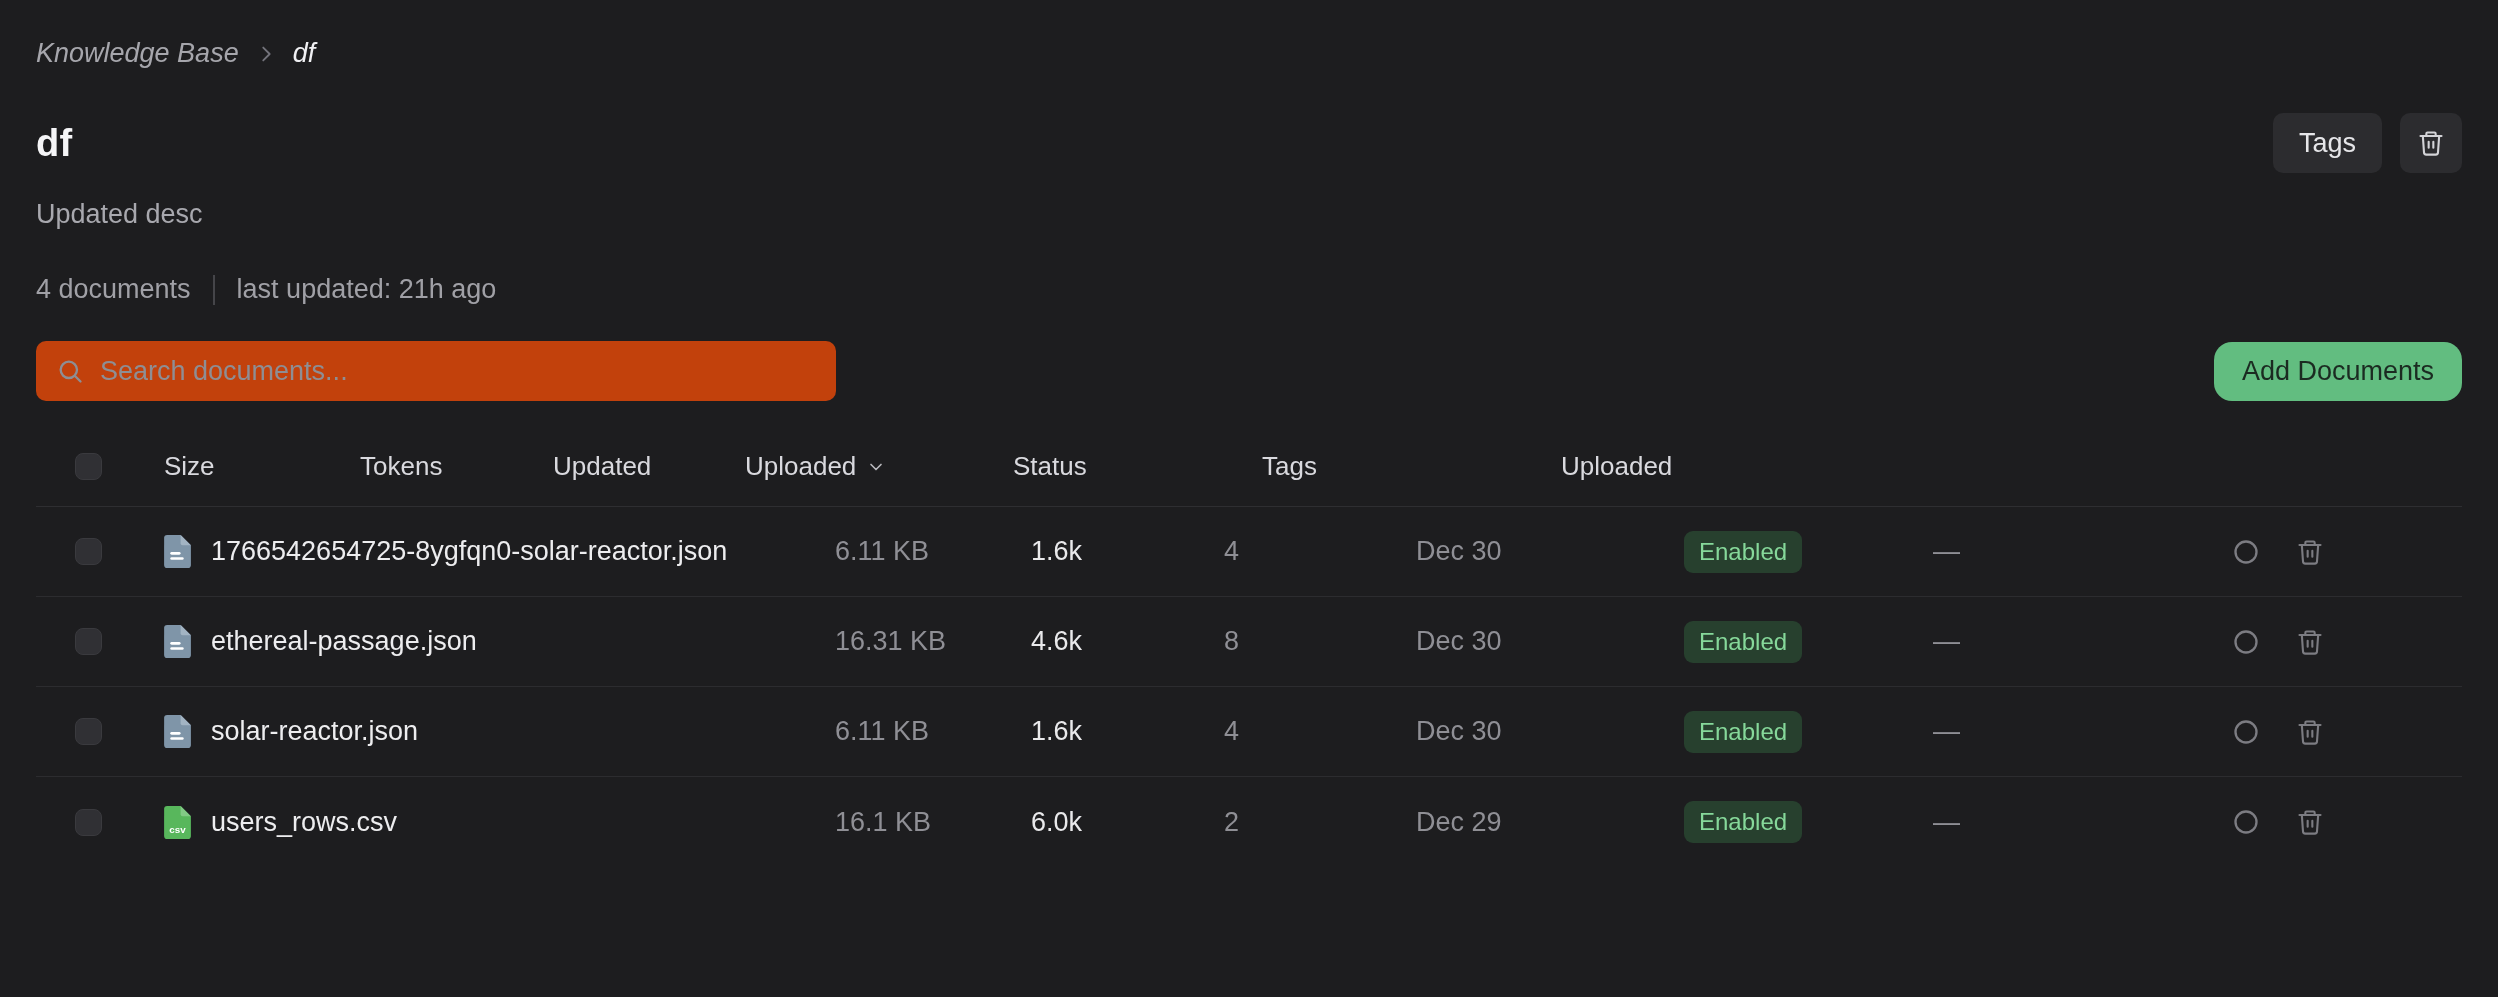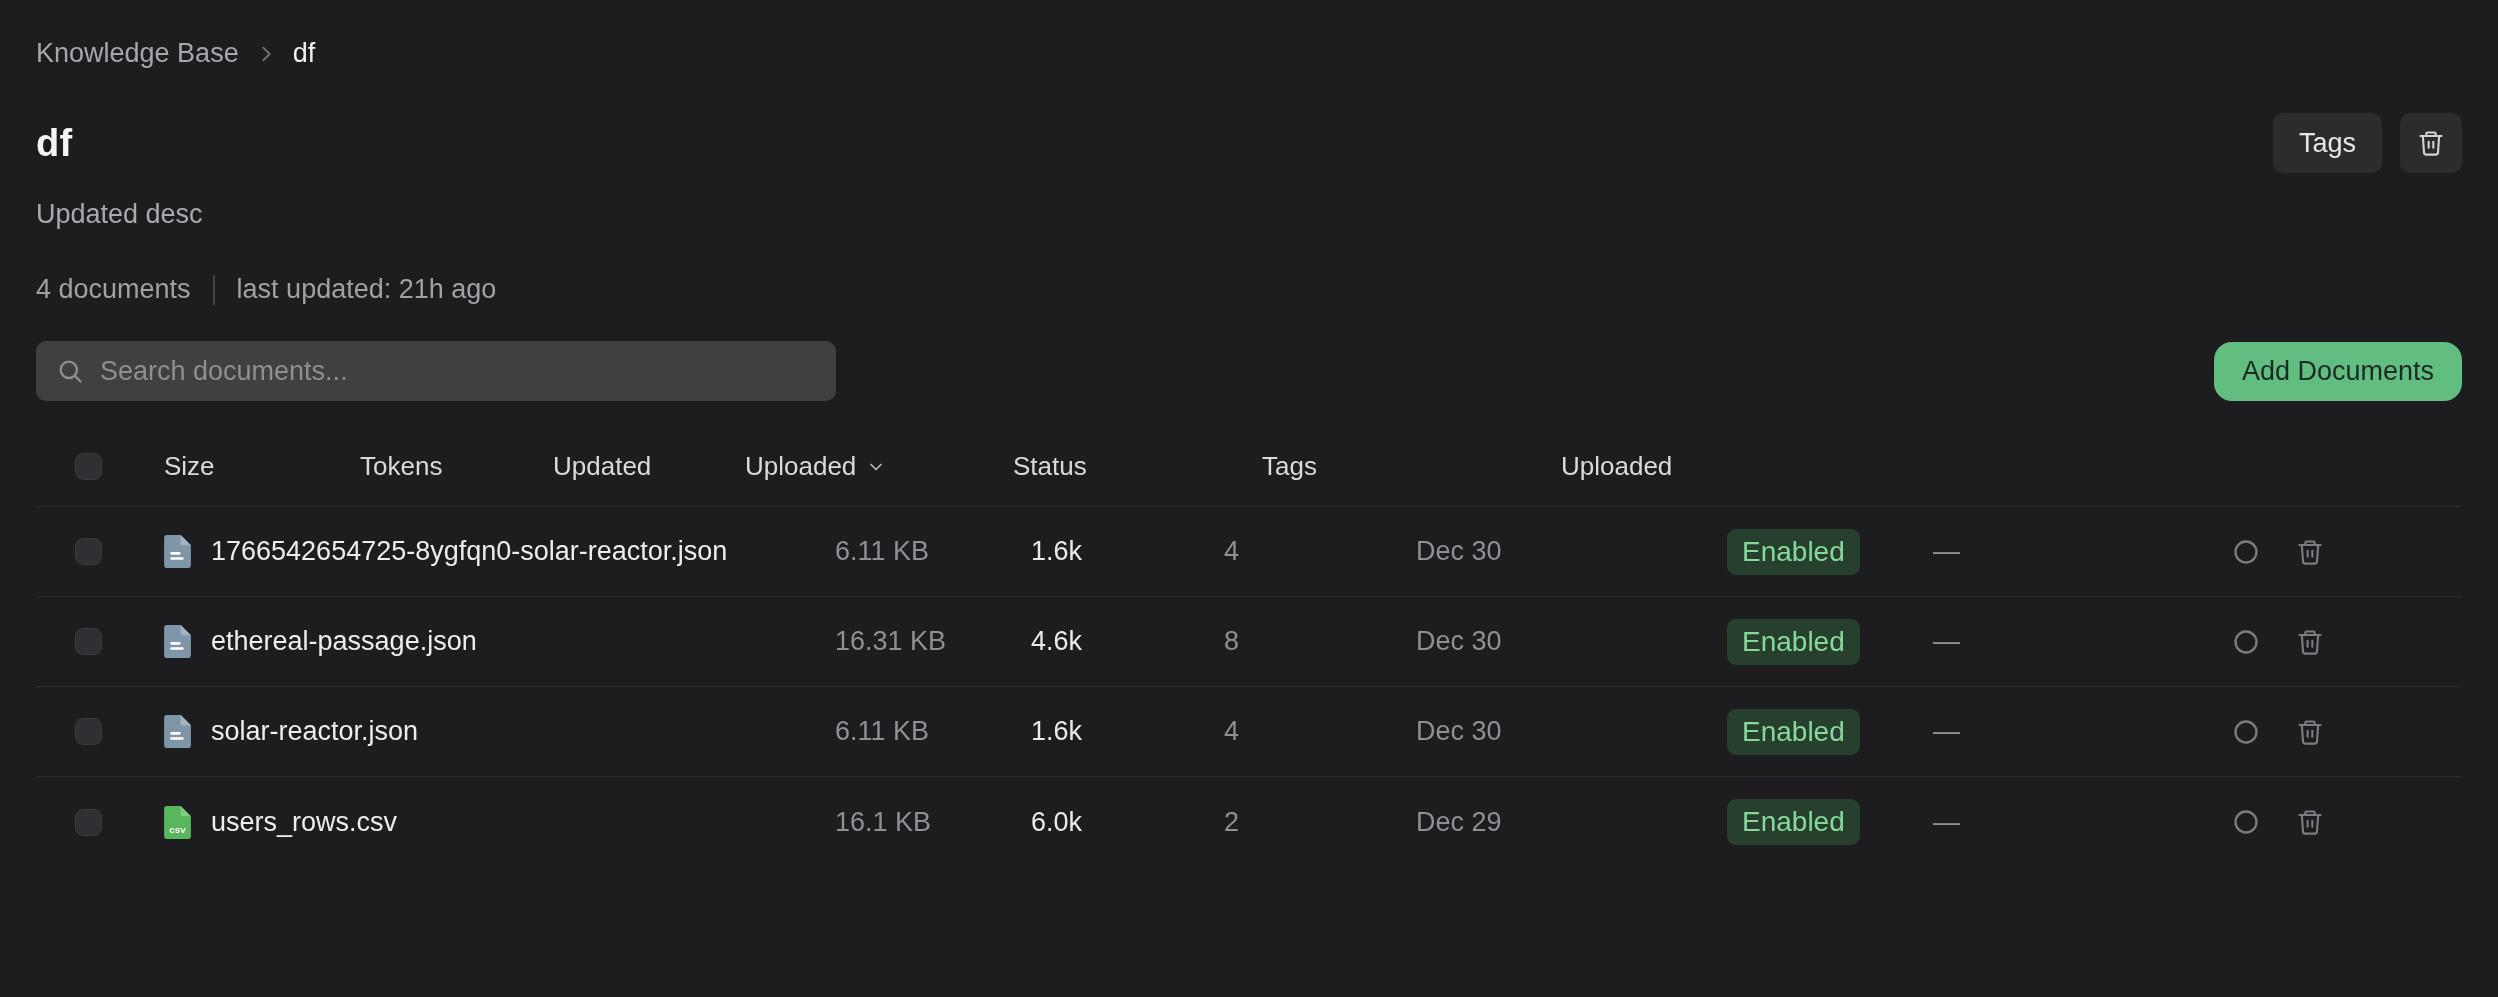--- a/index.html
+++ b/index.html
@@ -10,20 +10,21 @@
     color: #ececee;
     overflow: hidden;
   }
   .page { padding: 0 36px; }
 
   
   .breadcrumb {
     margin-top: 38px;
     display: flex; align-items: center;
     font-size: 27px;
+    font-style: italic;
   }
   .crumb-root { color: #a6a6ac; cursor: pointer; }
   .crumb-sep { width: 22px; height: 22px; color: #73737b; margin: 0 16px; display: inline-flex; }
   .crumb-sep svg { width: 100%; height: 100%; }
   .crumb-current { color: #f0f0f3; }
 
   
   .title-row {
     margin-top: 44px;
     display: flex; align-items: center; justify-content: space-between;
@@ -50,21 +51,21 @@
   }
   .stats-divider { width: 2px; height: 30px; background: #454549; }
 
   
   .toolbar {
     margin-top: 36px;
     display: flex; align-items: center; justify-content: space-between;
   }
   .search-box {
     width: 800px; height: 60px;
-    background: #404040; border-radius: 10px;
+    background: #c2410c; border-radius: 10px;
     display: flex; align-items: center;
     padding: 0 20px; gap: 16px;
   }
   .search-box svg { width: 28px; height: 28px; color: #8e8e94; flex: none; }
   .search-box input {
     flex: 1; background: transparent; border: none; outline: none;
     font-size: 27px; color: #e8e8ea; font-family: inherit;
   }
   .search-box input::placeholder { color: #8e8e94; }
   .btn-primary {
@@ -114,22 +115,22 @@
   .file-icon svg { width: 100%; height: 100%; }
   .fname {
     color: #ededef; white-space: nowrap; overflow: hidden; text-overflow: ellipsis; text-align: center;
   }
   .muted { color: #8f8f95; }
   .bright { color: #e9e9eb; }
 
   .badge {
     background: var(--badge-bg, #27402e);
     color: var(--badge-text, #86d89a);
-    font-size: 28px;
-    padding: 7px 15px; border-radius: 9px; margin-left: 43px;
+    font-size: 24px;
+    padding: 7px 15px; border-radius: 9px;
   }
 
   .action-icon {
     width: 28px; height: 28px; color: #7c7c82;
     display: inline-flex; cursor: pointer;
   }
   .action-icon svg { width: 100%; height: 100%; }
 </style>
 </head>
 <body>

